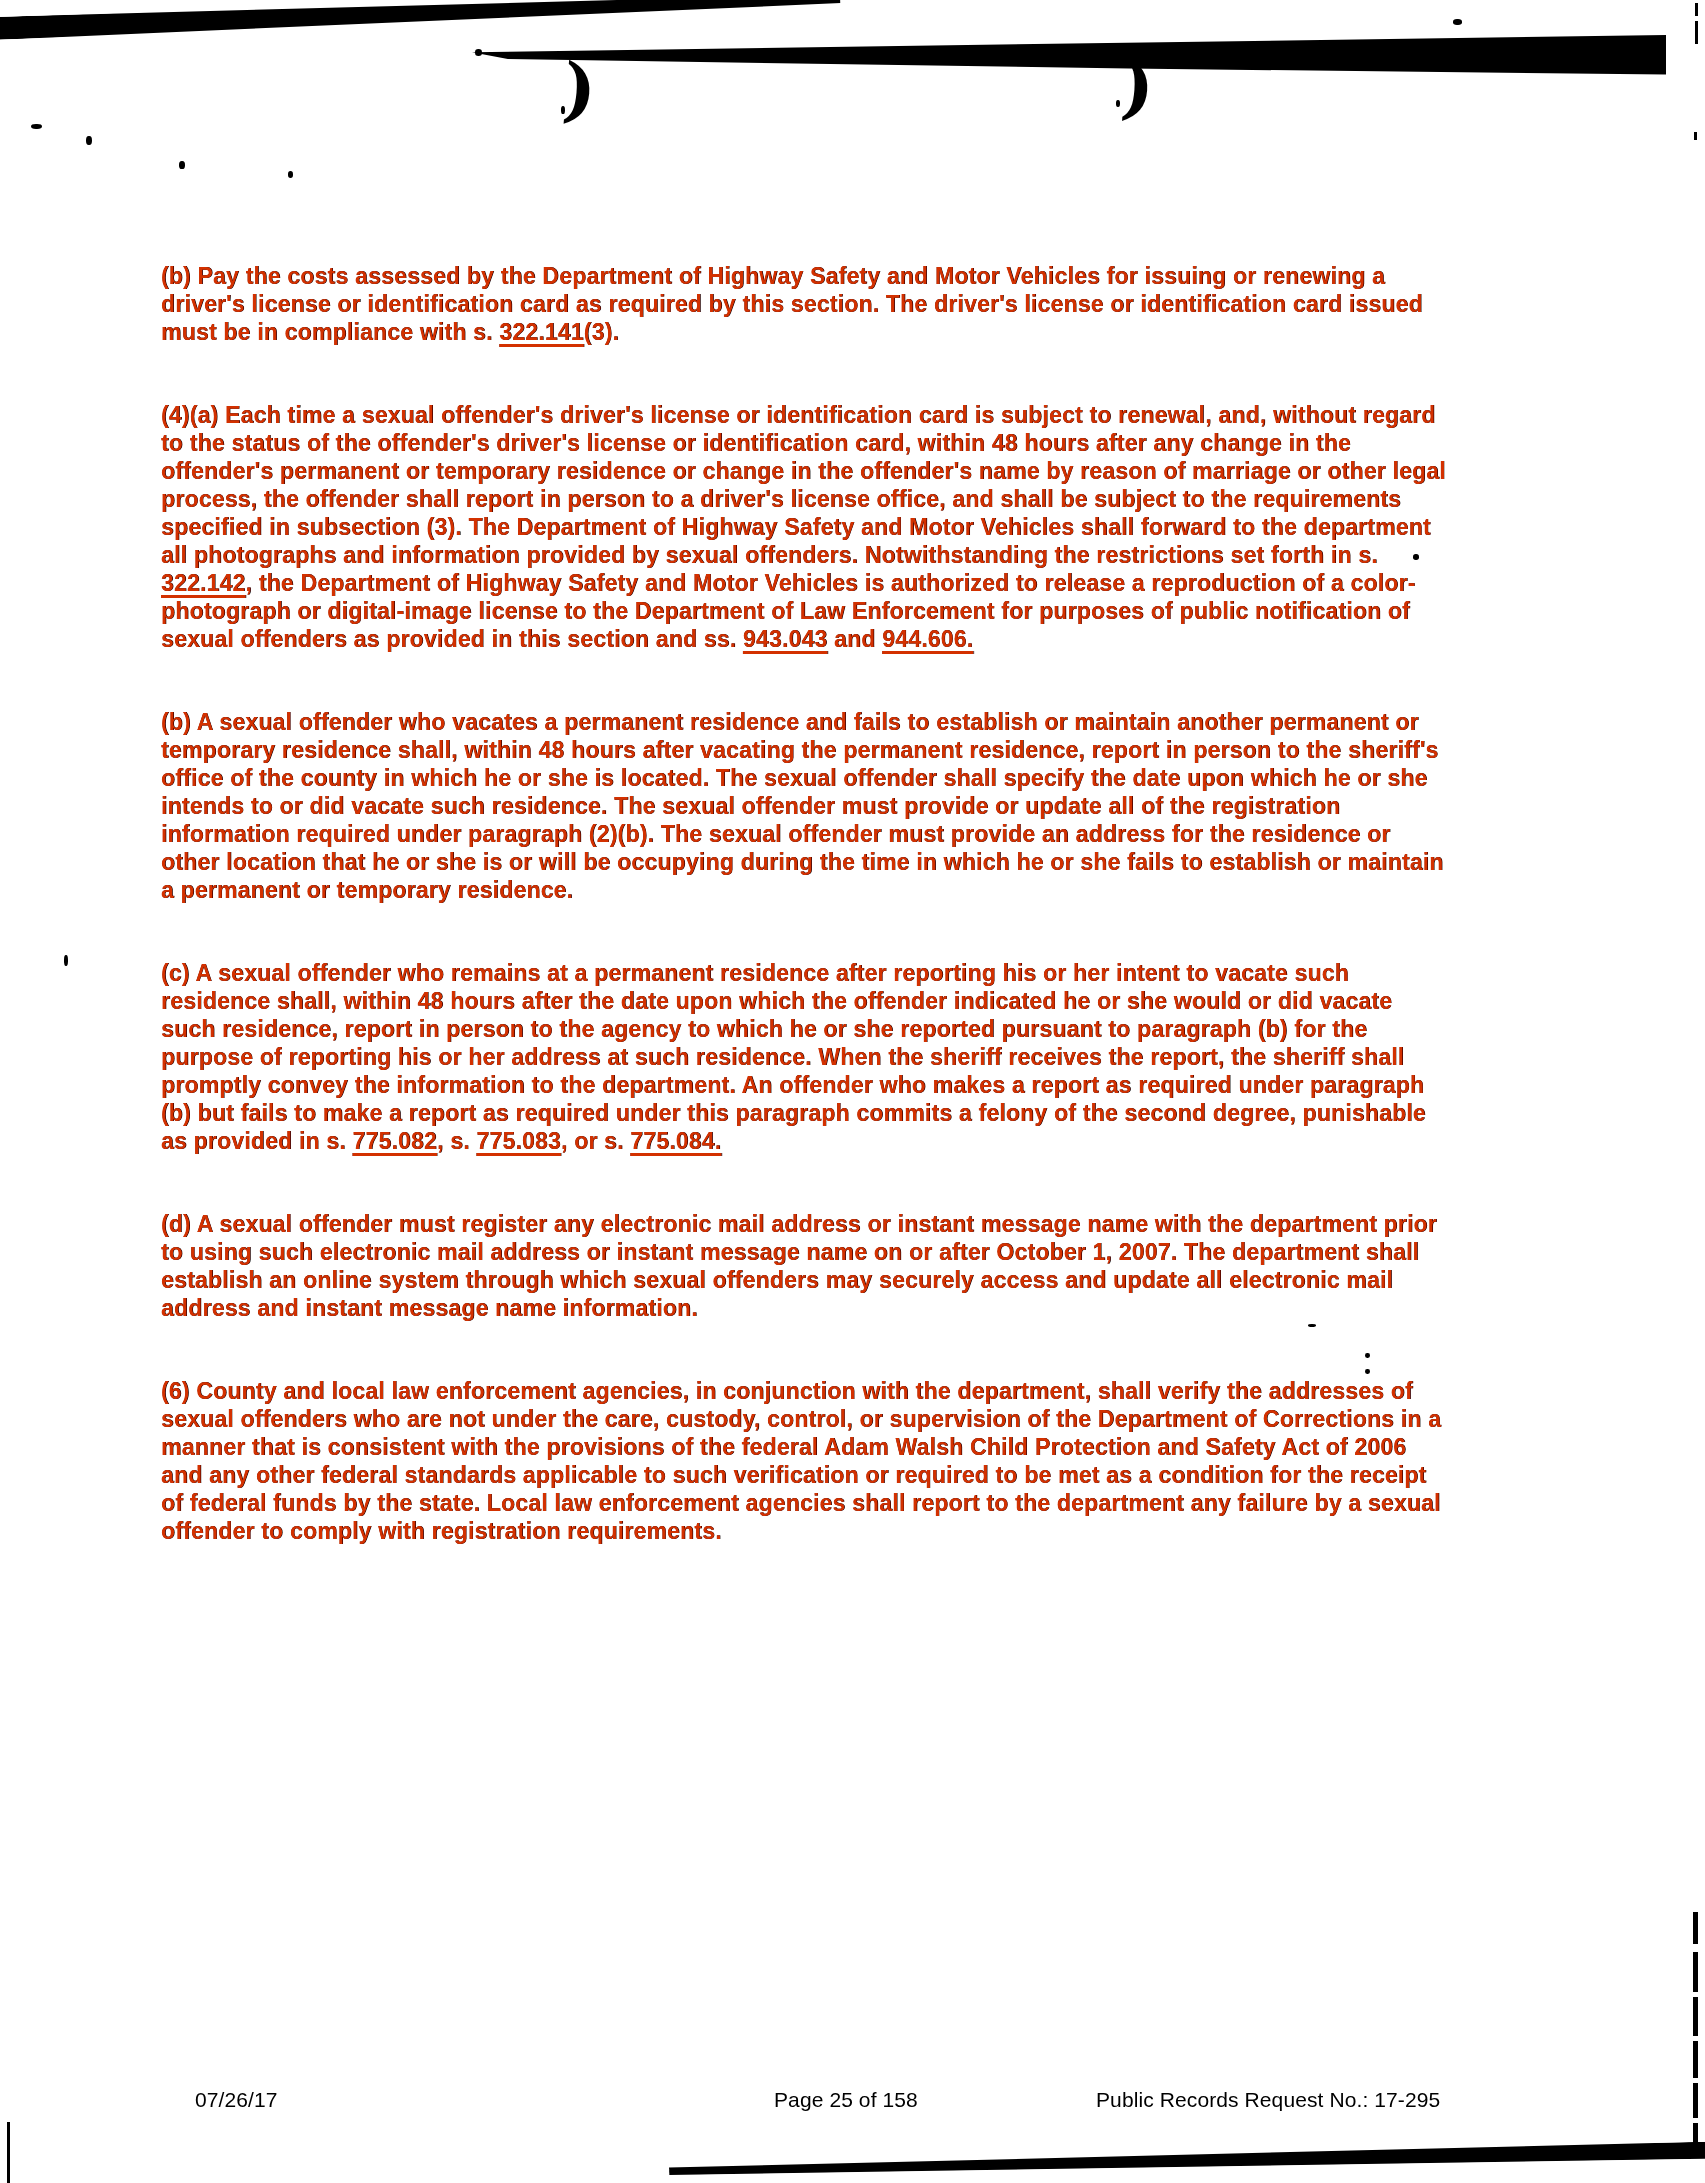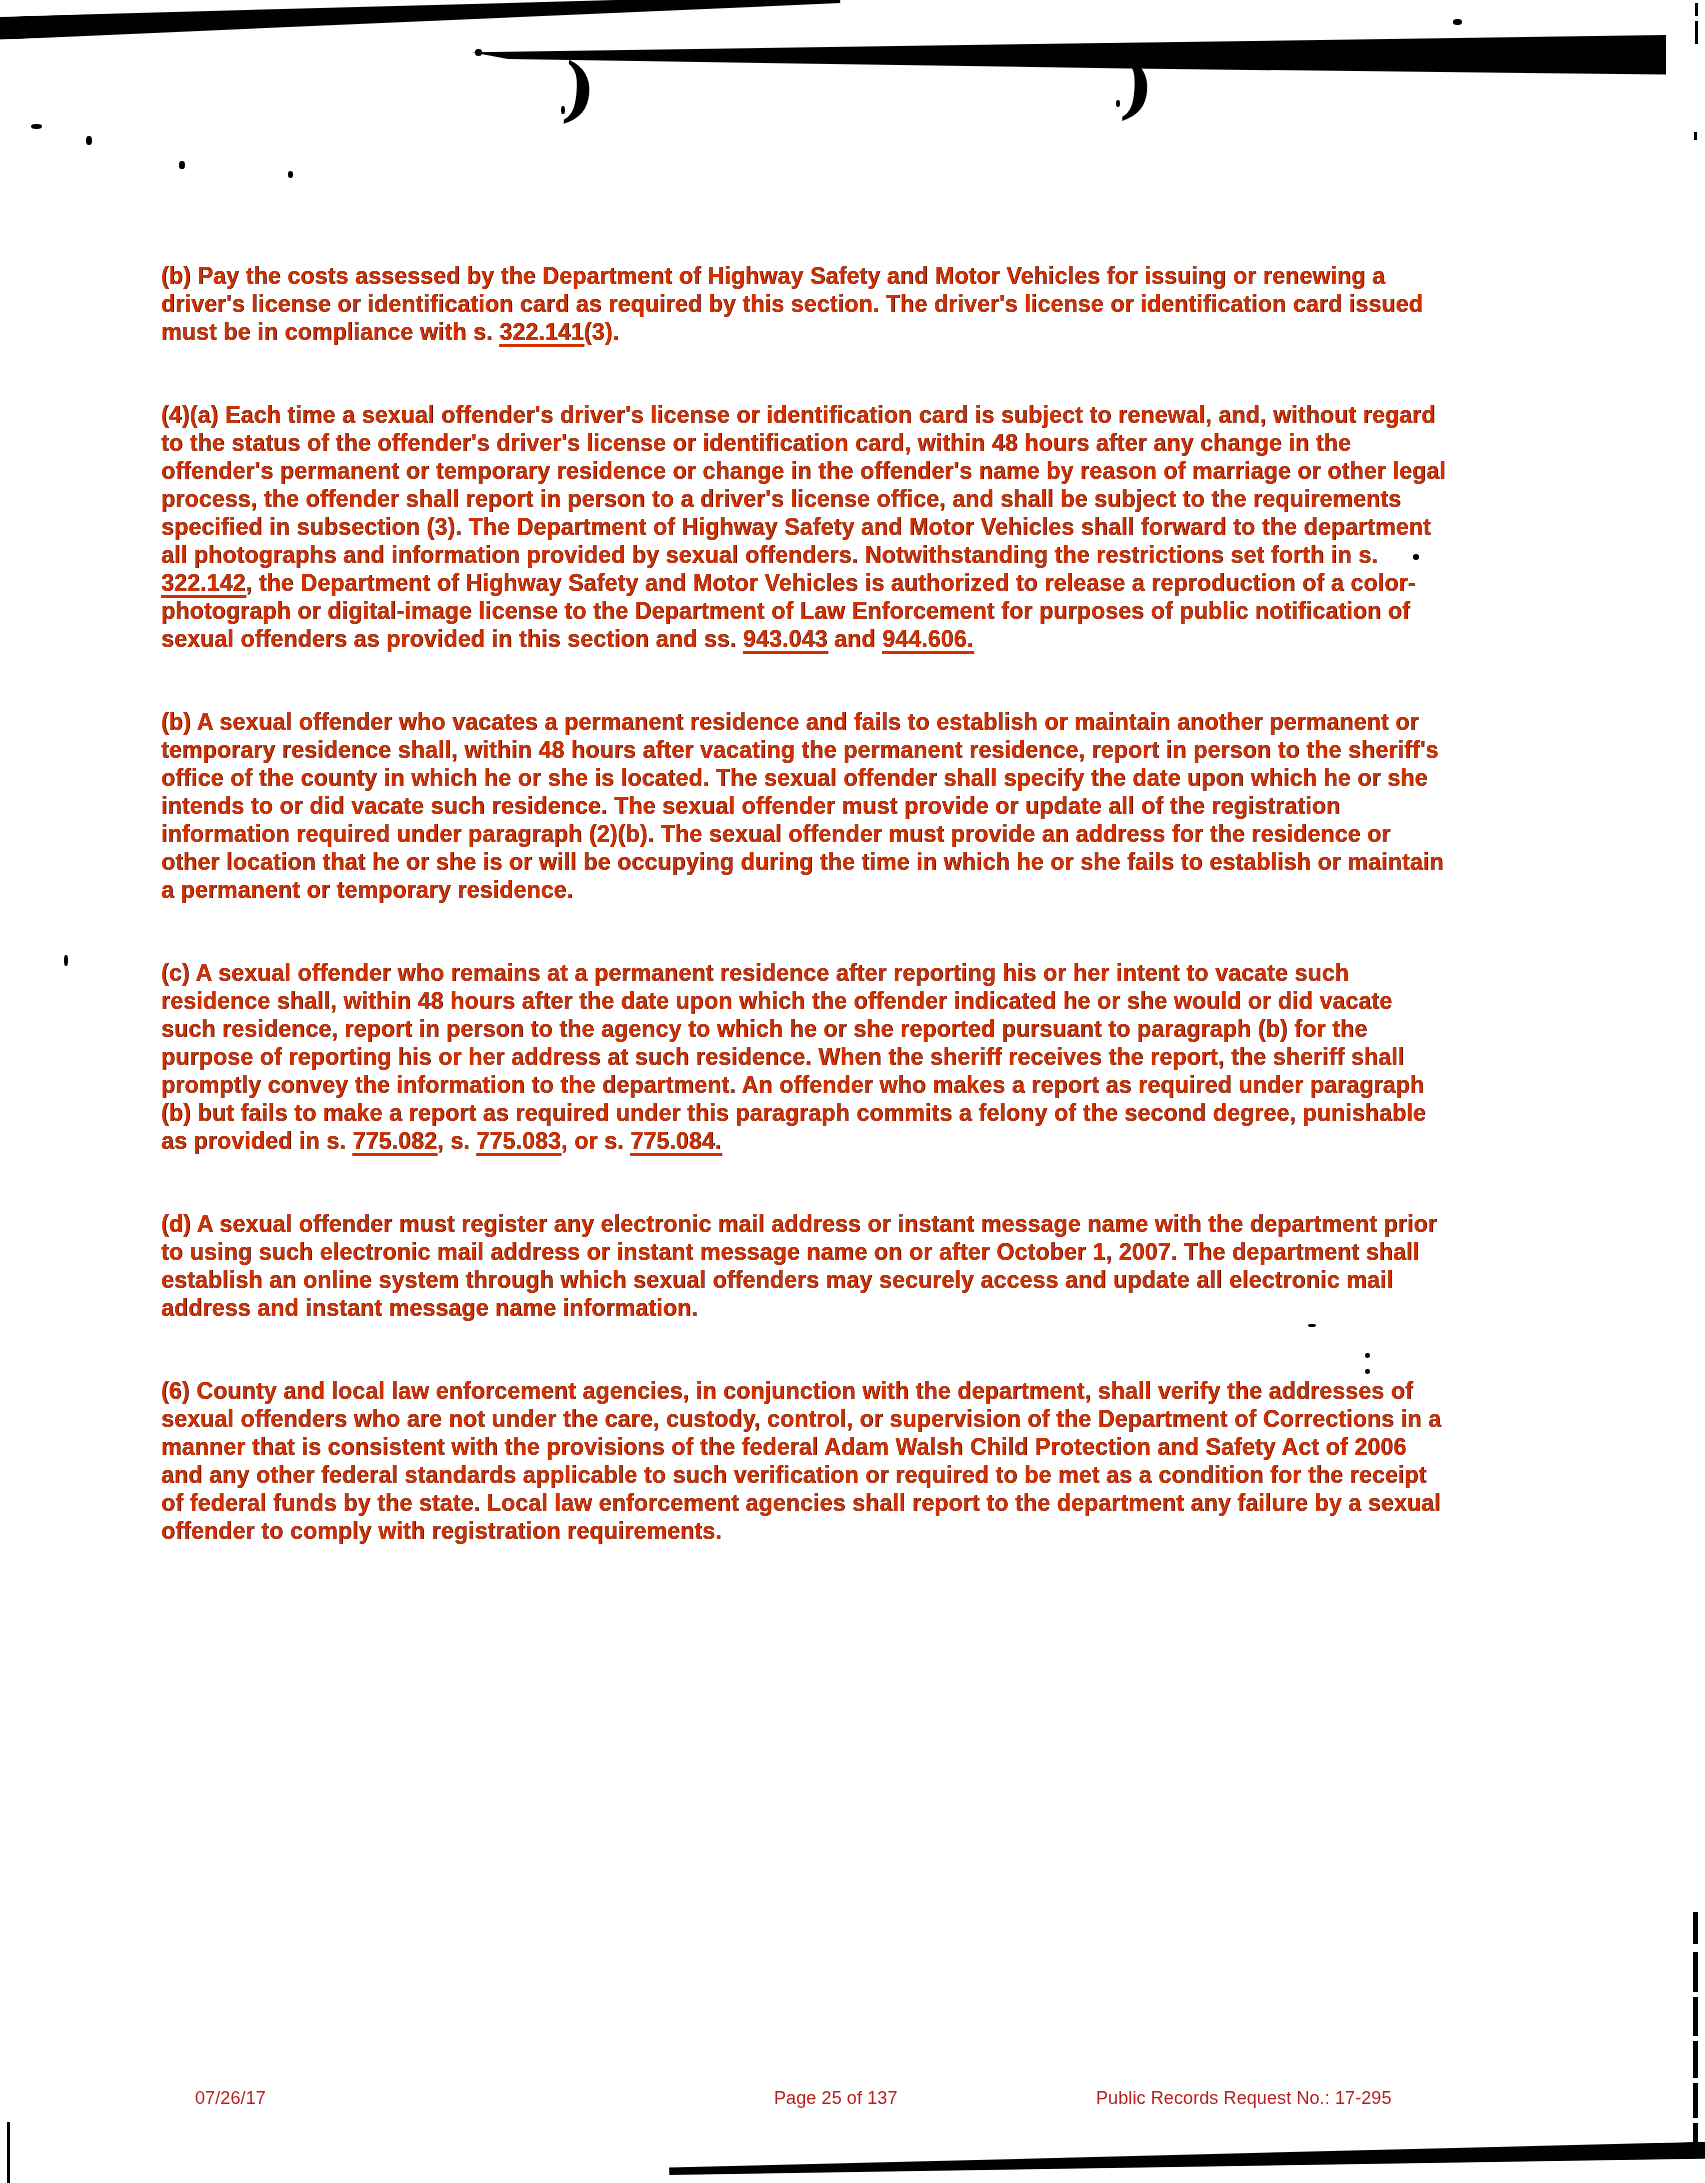--- a/index.html
+++ b/index.html
@@ -29,22 +29,22 @@
   .para{margin:0 0 55px 0;}
   .ref-underline{
     text-decoration:underline;
     text-decoration-thickness:2.7px;
     text-underline-offset:4px;
   }
   
   .footer-item{
     position:absolute;
     top:2088px;
-    color:#b91c1c;
-    font-size:18px;
+    color:#000000;
+    font-size:21px;
     font-weight:400;
     letter-spacing:0.1px;
     white-space:nowrap;
   }
   .footer-date{left:195px;}
   .footer-page{left:774px;}
   .footer-request{left:1096px;}
   
   .artifact{position:absolute;background:#000;}
   .band-top-left{
@@ -120,17 +120,17 @@
   <div class="doc-body">
       <p class="para"><span>(b)  Pay the costs assessed by the Department of Highway Safety and Motor Vehicles for issuing or renewing a driver's license or identification card as required by this section. The driver's license or identification card issued must be in compliance with s. </span><span class="ref-underline">322.141</span><span>(3).</span></p>
       <p class="para"><span>(4)(a)  Each time a sexual offender's driver's license or identification card is subject to renewal, and, without regard to the status of the offender's driver's license or identification card, within 48 hours after any change in the offender's permanent or temporary residence or change in the offender's name by reason of marriage or other legal process, the offender shall report in person to a driver's license office, and shall be subject to the requirements specified in subsection (3). The Department of Highway Safety and Motor Vehicles shall forward to the department all photographs and information provided by sexual offenders. Notwithstanding the restrictions set forth in s. </span><span class="ref-underline">322.142</span><span>, the Department of Highway Safety and Motor Vehicles is authorized to release a reproduction of a color-photograph or digital-image license to the Department of Law Enforcement for purposes of public notification of sexual offenders as provided in this section and ss. </span><span class="ref-underline">943.043</span><span> and </span><span class="ref-underline">944.606.</span></p>
       <p class="para"><span>(b)  A sexual offender who vacates a permanent residence and fails to establish or maintain another permanent or temporary residence shall, within 48 hours after vacating the permanent residence, report in person to the sheriff's office of the county in which he or she is located. The sexual offender shall specify the date upon which he or she intends to or did vacate such residence. The sexual offender must provide or update all of the registration information required under paragraph (2)(b). The sexual offender must provide an address for the residence or other location that he or she is or will be occupying during the time in which he or she fails to establish or maintain a permanent or temporary residence.</span></p>
       <p class="para"><span>(c)  A sexual offender who remains at a permanent residence after reporting his or her intent to vacate such residence shall, within 48 hours after the date upon which the offender indicated he or she would or did vacate such residence, report in person to the agency to which he or she reported pursuant to paragraph (b) for the purpose of reporting his or her address at such residence. When the sheriff receives the report, the sheriff shall promptly convey the information to the department. An offender who makes a report as required under paragraph (b) but fails to make a report as required under this paragraph commits a felony of the second degree, punishable as provided in s. </span><span class="ref-underline">775.082</span><span>, s. </span><span class="ref-underline">775.083</span><span>, or s. </span><span class="ref-underline">775.084.</span></p>
       <p class="para"><span>(d)  A sexual offender must register any electronic mail address or instant message name with the department prior to using such electronic mail address or instant message name on or after October 1, 2007. The department shall establish an online system through which sexual offenders may securely access and update all electronic mail address and instant message name information.</span></p>
       <p class="para"><span>(6)  County and local law enforcement agencies, in conjunction with the department, shall verify the addresses of sexual offenders who are not under the care, custody, control, or supervision of the Department of Corrections in a manner that is consistent with the provisions of the federal Adam Walsh Child Protection and Safety Act of 2006 and any other federal standards applicable to such verification or required to be met as a condition for the receipt of federal funds by the state. Local law enforcement agencies shall report to the department any failure by a sexual offender to comply with registration requirements.</span></p>
     </div>
 
   <div class="footer-item footer-date">07/26/17</div>
-  <div class="footer-item footer-page">Page 25 of 137</div>
+  <div class="footer-item footer-page">Page 25 of 158</div>
   <div class="footer-item footer-request">Public Records Request No.: 17-295</div>
 
 </div>
 
 
 </body></html>

